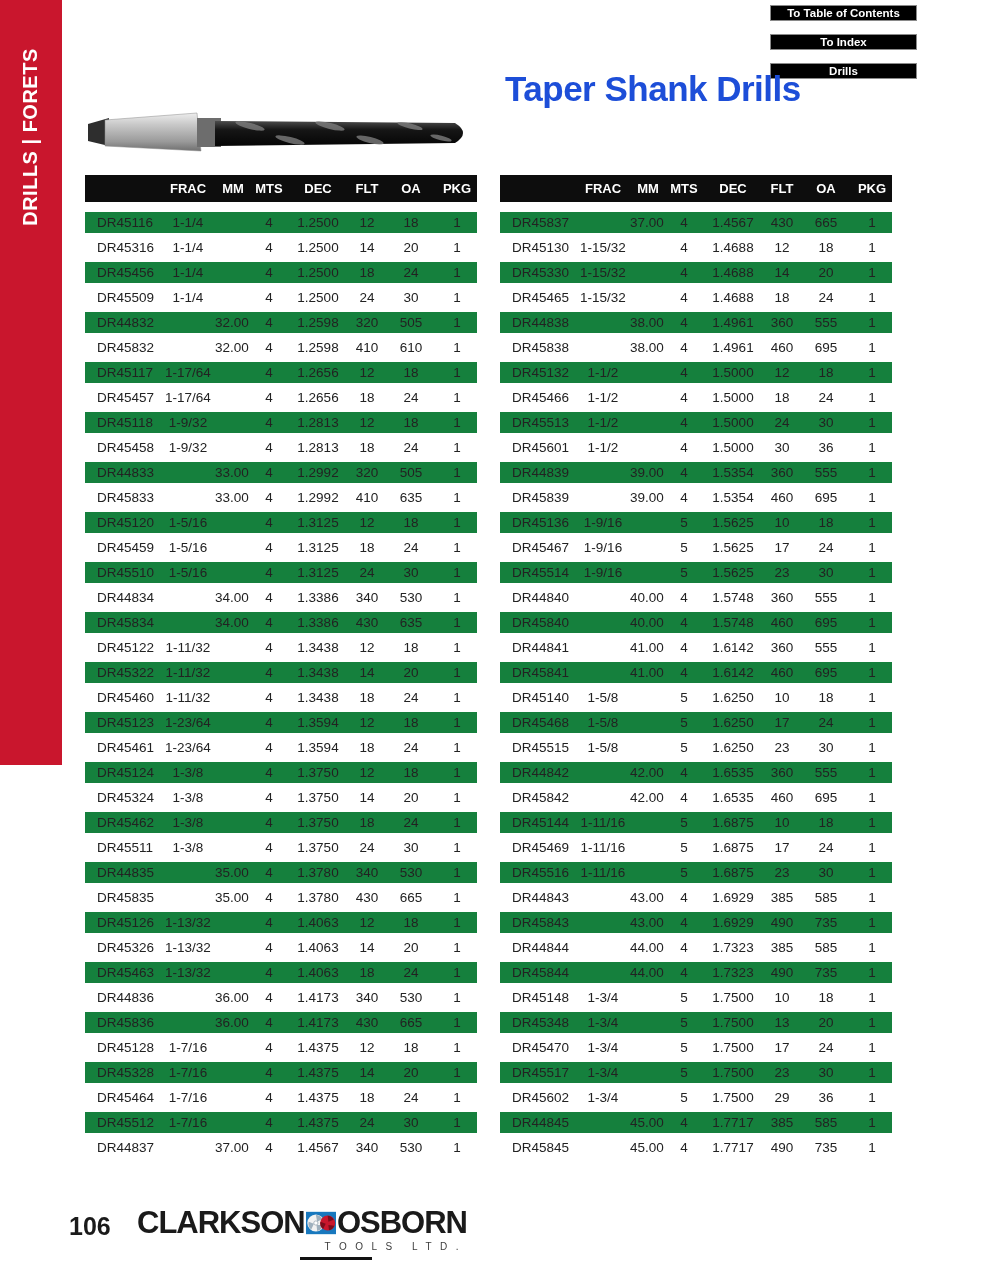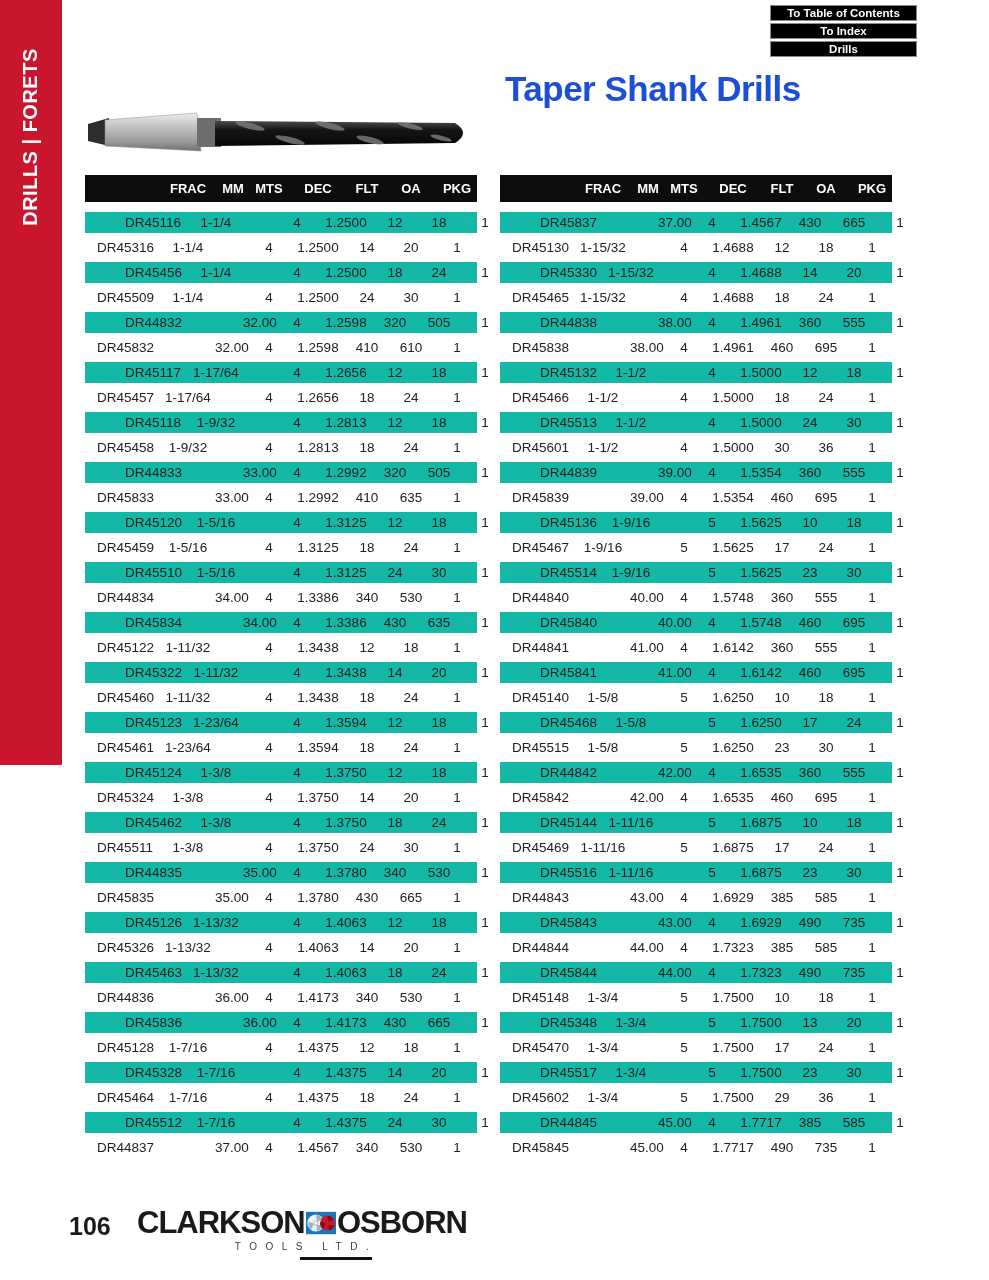--- a/index.html
+++ b/index.html
@@ -7,50 +7,50 @@
   .page { position:relative; width:989px; height:1280px; background:#fff; overflow:hidden; }
 
   
   .sidebar { position:absolute; left:0; top:0; width:62px; height:765px; background:#c9162d; }
   .sidebar-text { position:absolute; top:137px; left:30px; transform:translate(-50%,-50%) rotate(-90deg);
     white-space:nowrap; color:#fff; font-weight:bold; font-size:20px; letter-spacing:.5px; }
 
   
   .nav-buttons { position:absolute; left:770px; top:5px; width:147px; }
   .nav-btn { background:#000; color:#fff; border:1px solid #8a8a8a; height:16px; line-height:14px;
-    font-size:11.5px; font-weight:bold; text-align:center; margin-bottom:2px; cursor:pointer; }
+    font-size:11.5px; font-weight:bold; text-align:center; margin-bottom:13px; cursor:pointer; }
 
   
   .title { position:absolute; left:505px; top:68px; color:#1d4ed8; font-weight:bold;
     font-size:35px; line-height:42px; letter-spacing:-0.5px; }
 
   
   .drill { position:absolute; left:85px; top:92px; width:390px; height:80px; }
 
   
   .dtable { position:absolute; top:175px; width:392px; }
   .dtable.left { left:85px; }
   .dtable.right { left:500px; }
   .thead, .trow { display:grid; grid-template-columns:76px 54px 36px 36px 62px 36px 52px 40px; }
   .thead { background:#0d0d0d; color:#fff; height:27px; line-height:27px; font-size:13px;
     font-weight:bold; margin-bottom:8px; }
   .trow { height:25px; line-height:25px; font-size:13.5px; color:#222; }
-  .trow.odd { background:#14b8a6; border-top:2px solid #fff; border-bottom:2px solid #fff;padding-left:28px; }
+  .trow.odd { background:#15803d; border-top:2px solid #fff; border-bottom:2px solid #fff; }
   .trow.odd .cell { line-height:21px; }
   .cell { overflow:hidden; white-space:nowrap; }
   .c0 { text-align:left; padding-left:12px; }
   .c1 { text-align:center; }
   .c2 { text-align:right; padding-right:4px; }
   .c3,.c4,.c5,.c6,.c7 { text-align:center; }
   .hc.c0 { text-align:center; padding-left:0;margin-top:33px; }
   .hc.c2 { text-align:center; padding-right:0; }
 
   
   .page-number { position:absolute; left:69px; top:1212px; font-size:25px; font-weight:bold; color:#1a1a1a; }
-  .logo { position:absolute; left:137px; top:1205px; width:330px; text-align:center; }
+  .logo { position:absolute; left:137px; top:1205px; width:330px; text-align:right; }
   .logo-line { display:flex; align-items:center; justify-content:center; }
   .logo-word { font-size:31px; font-weight:bold; color:#1a1a1a; letter-spacing:-1px; }
   .logo-emblem { width:46px; height:34px; margin:0 1px; }
   .logo-sub { font-size:10px; color:#3c3c3c; letter-spacing:8.5px; margin-top:0px; padding-left:8px; }
   .footer-rule { position:absolute; left:300px; top:1257px; width:72px; height:3px; background:#111; }
 </style>
 </head>
 <body>
 
 <div class="page">

